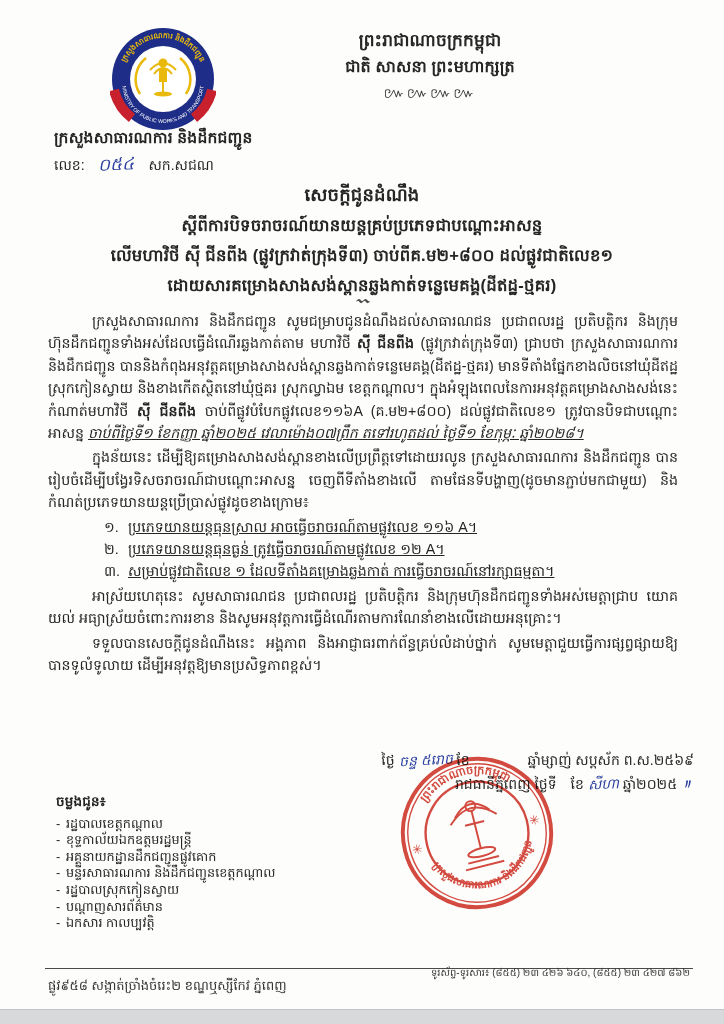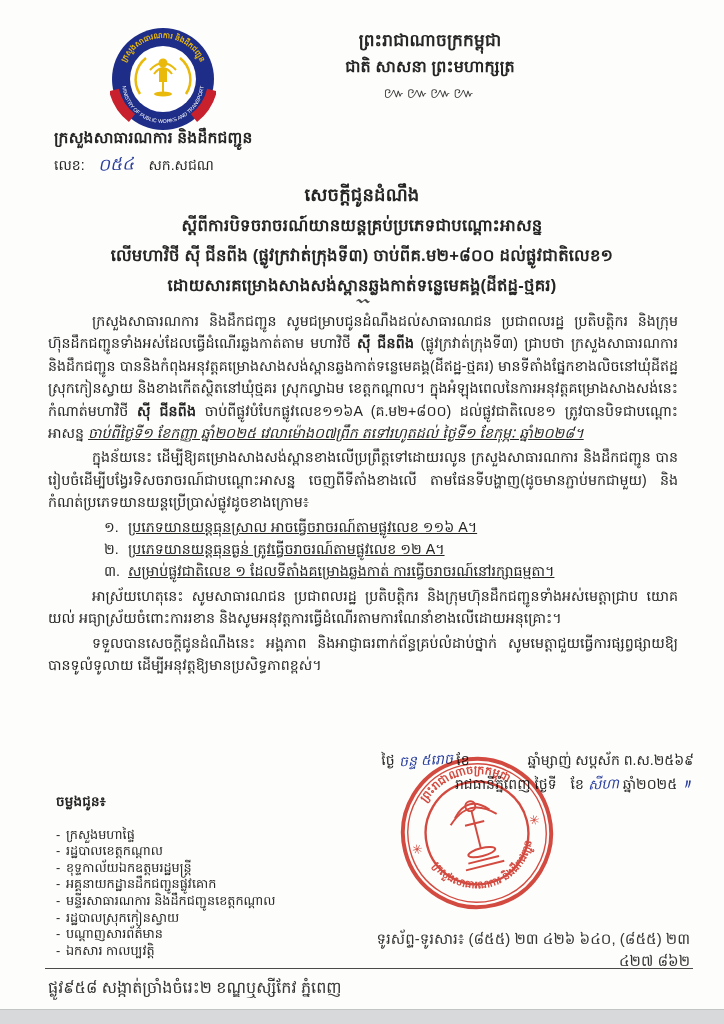--- a/index.html
+++ b/index.html
@@ -34,29 +34,29 @@
   .num-list{margin:2px 0 2px 0;text-decoration:underline;}
   .num-item{padding-left:56px;text-indent:0;display:block;}
   .num{display:inline-block;min-width:24px;}
   
   .date-block{left:280px;width:414px;top:748px;font-size:14px;line-height:24px;text-align:right;}
   .gap{display:inline-block;width:54px;}
   .gap2{display:inline-block;width:10px;}
   .pen-mark{color:#2a3f9e;font-weight:bold;letter-spacing:-1px;}
   
   .cc-block{left:56px;top:794px;font-size:12.8px;line-height:16.6px;}
-  .cc-label{font-weight:bold;font-size:13.5px;margin-bottom:16px;}
+  .cc-label{font-weight:bold;font-size:13.5px;margin-bottom:5px;}
   .cc-item span{vertical-align:top;}
   .cc-dash{display:inline-block;width:10px;}
   
   .stamp{left:398px;top:754px;width:158px;height:158px;opacity:.88;mix-blend-mode:multiply;}
   
   .sep{left:45px;width:648px;top:968px;border-top:1.2px solid #4a4a4a;height:0;}
-  .footer-address{left:48px;top:977px;font-size:16px;color:#333;}
-  .footer-phone{left:360px;width:330px;top:929px;font-size:15px;color:#333;text-align:right;}
+  .footer-address{left:48px;top:977px;font-size:13px;color:#333;}
+  .footer-phone{left:360px;width:330px;top:966px;font-size:10px;color:#333;text-align:right;}
   .scan-strip{left:0;right:0;bottom:0;height:14px;background:#d7d9da;border-top:1px solid #c2c4c6;}
 </style>
 </head>
 <body>
 
 <div class="page">
 
   <div class="abs logo">
     <svg width="106" height="106" viewBox="0 0 106 106">
       <circle cx="53" cy="53" r="51" fill="#1e2d87"></circle>
@@ -165,21 +165,20 @@
           <ellipse cx="80" cy="100" rx="14" ry="4"></ellipse>
           <path d="M64,108 L96,108"></path>
           <path d="M60,114 L100,114"></path>
         </g>
       </g>
     </svg>
   </div>
 
   <div class="abs cc-block">
     <div class="cc-label muol">ចម្លងជូន៖</div>
-    <div class="cc-item"><span class="cc-dash">-</span><span>ក្រសួងមហាផ្ទៃ</span></div>
     <div class="cc-item"><span class="cc-dash">-</span><span>រដ្ឋបាលខេត្តកណ្តាល</span></div>
     <div class="cc-item"><span class="cc-dash">-</span><span>ខុទ្ទកាល័យឯកឧត្តមរដ្ឋមន្ត្រី</span></div>
     <div class="cc-item"><span class="cc-dash">-</span><span>អគ្គនាយកដ្ឋានដឹកជញ្ជូនផ្លូវគោក</span></div>
     <div class="cc-item"><span class="cc-dash">-</span><span>មន្ទីរសាធារណការ និងដឹកជញ្ជូនខេត្តកណ្តាល</span></div>
     <div class="cc-item"><span class="cc-dash">-</span><span>រដ្ឋបាលស្រុកកៀនស្វាយ</span></div>
     <div class="cc-item"><span class="cc-dash">-</span><span>បណ្តាញសារព័ត៌មាន</span></div>
     <div class="cc-item"><span class="cc-dash">-</span><span>ឯកសារ កាលប្បវត្តិ</span></div>
   </div>
 
   <div class="abs sep"></div>

